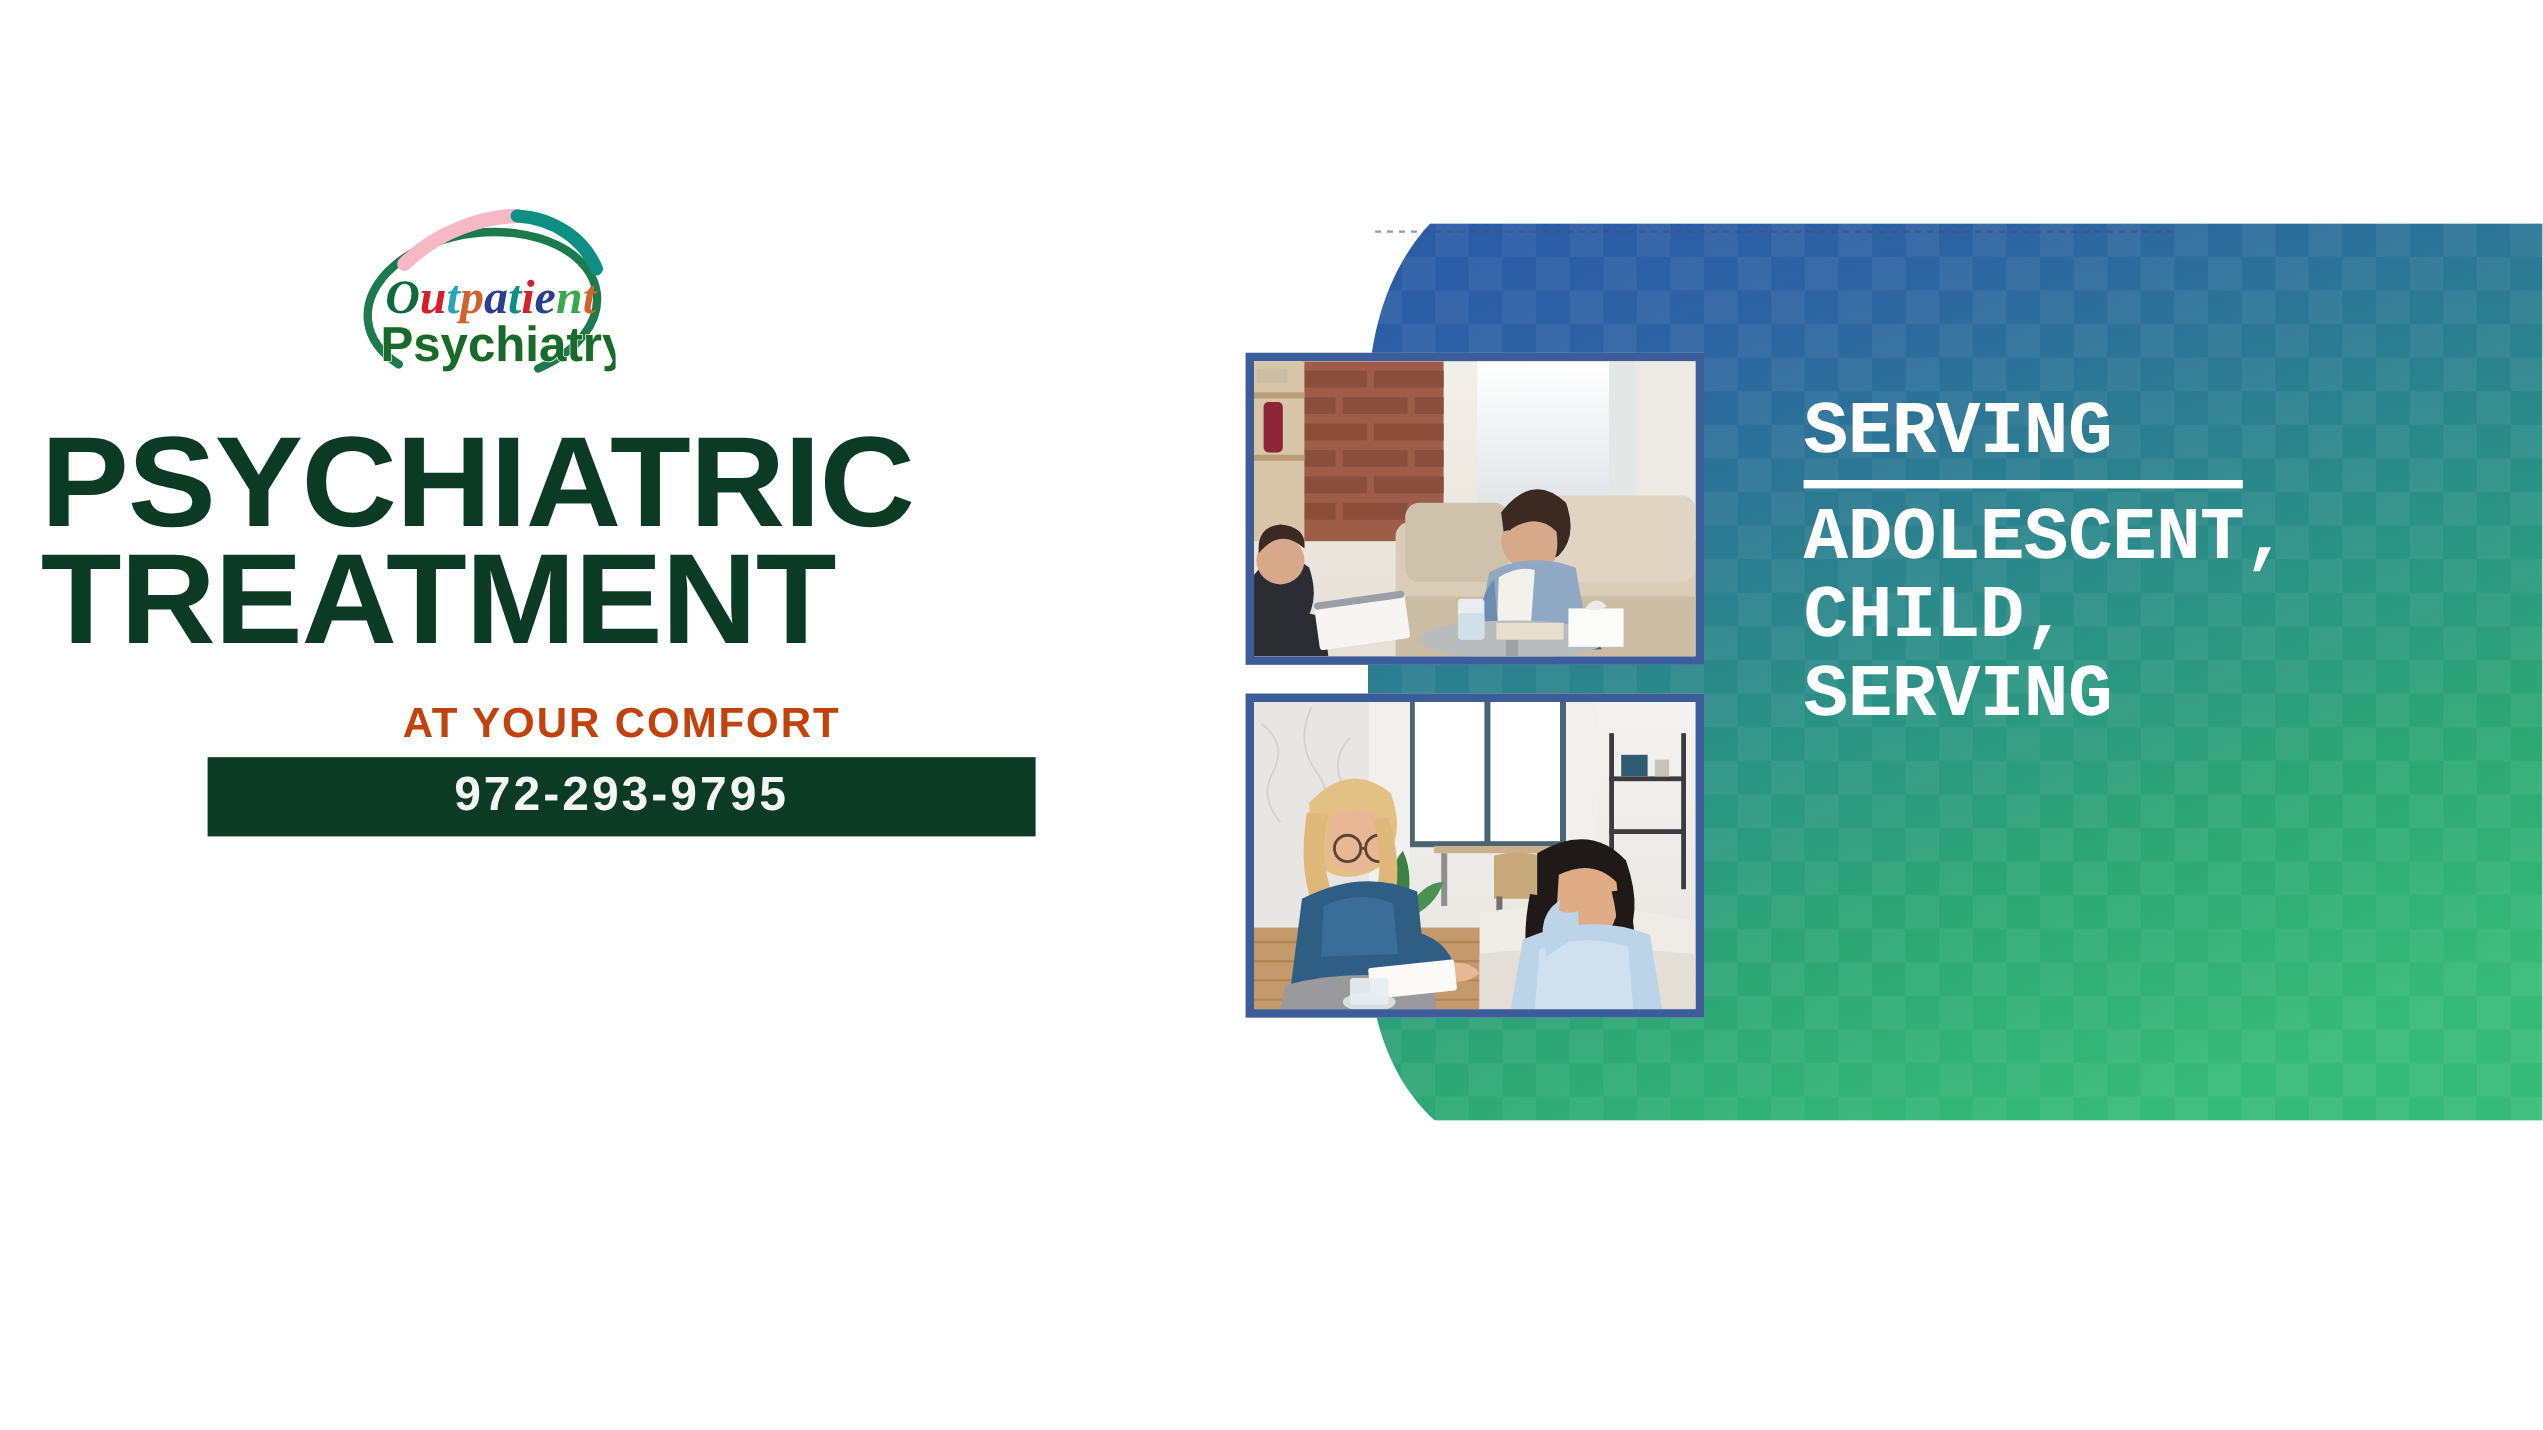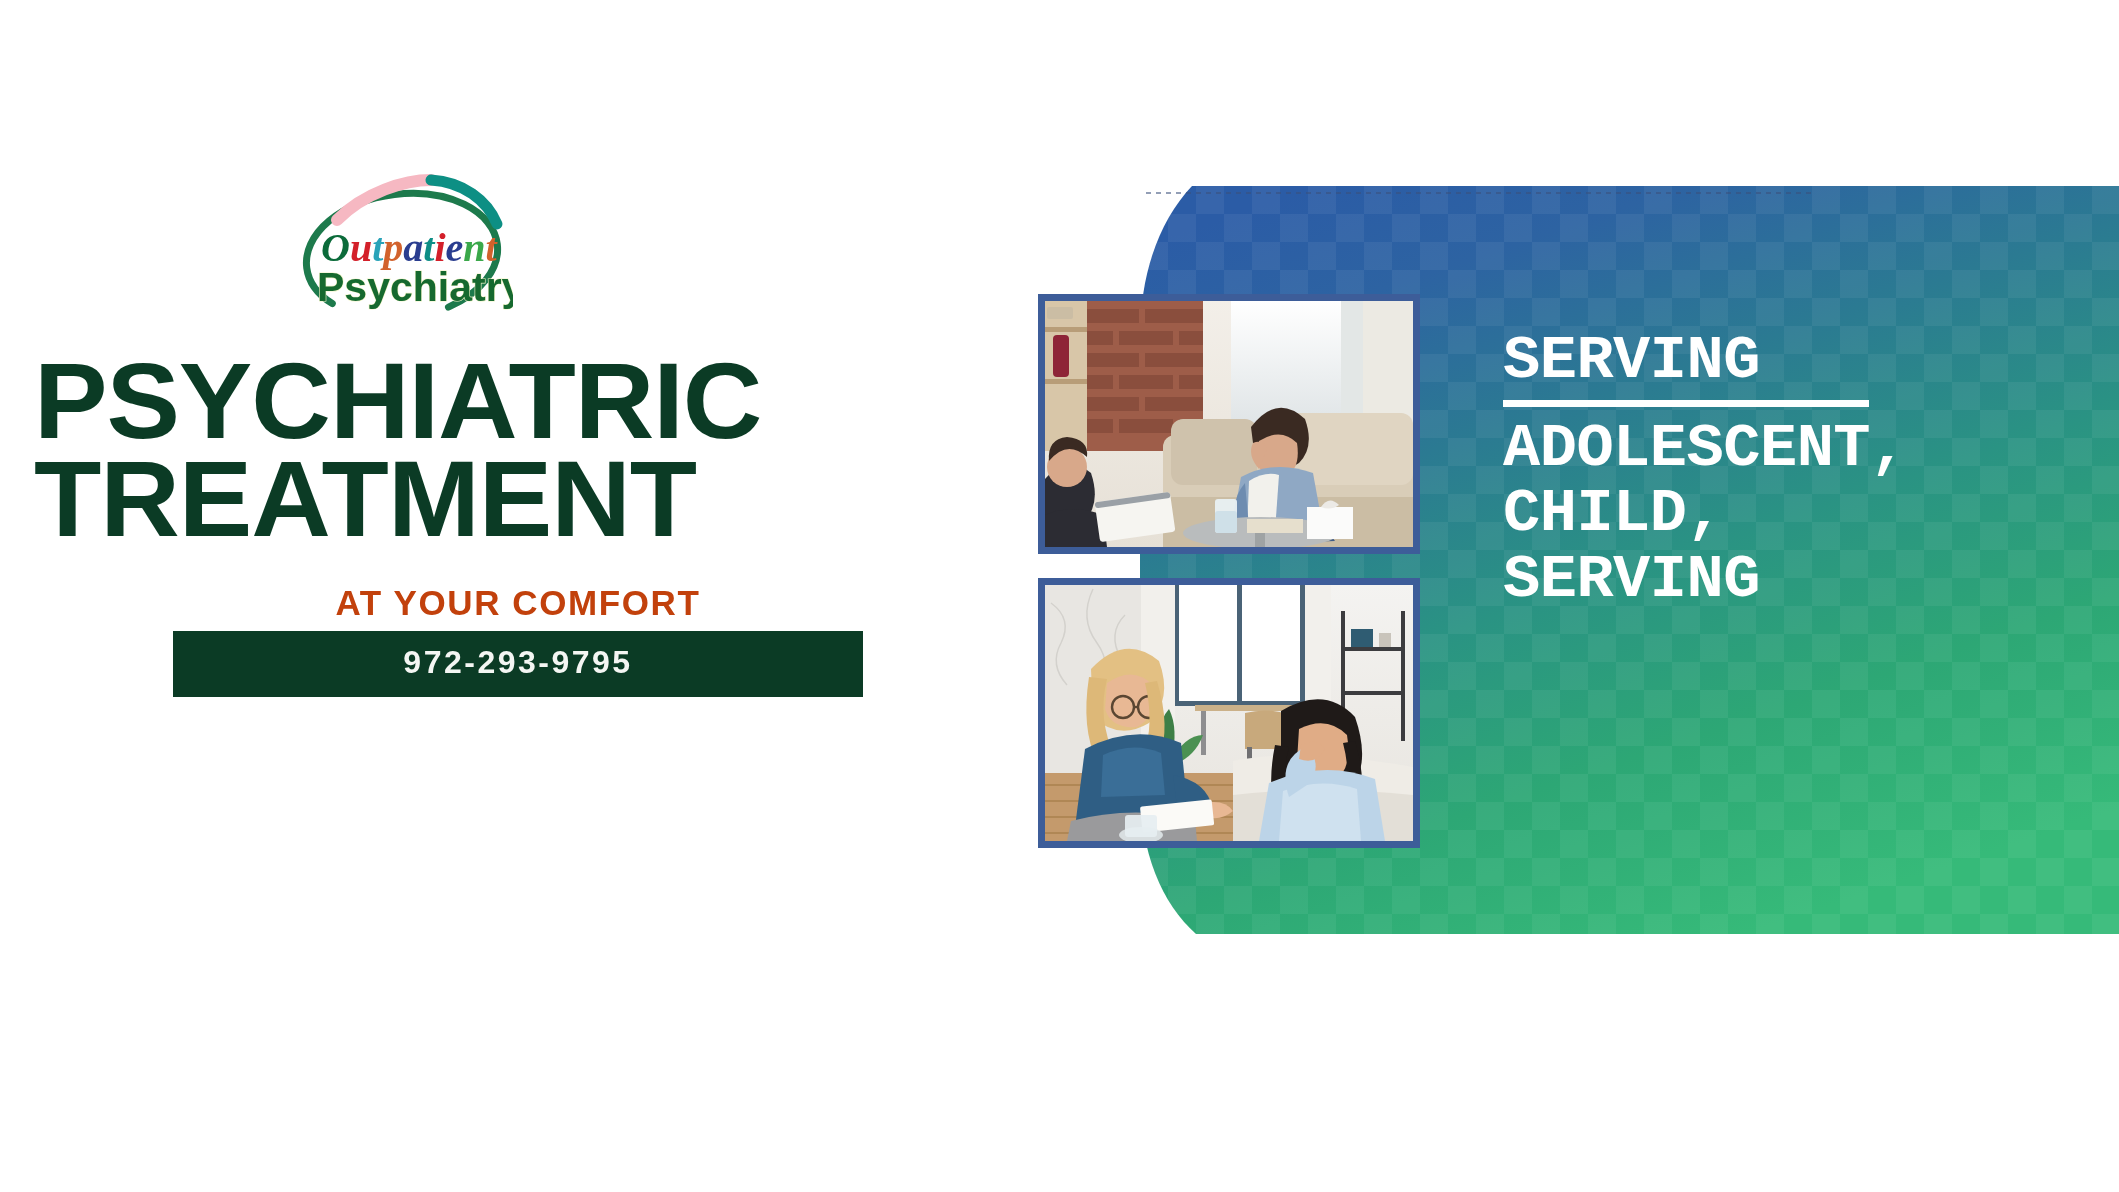--- a/index.html
+++ b/index.html
@@ -62,21 +62,21 @@
   .phone-bar{
     position:absolute;
     left:125px; top:631px;
     width:690px; height:66px;
     background:#0b3b25;
     display:flex;align-items:center;justify-content:center;
   }
   .phone-bar span{
     color:#f4f6f3;
     font-weight:800;
-    font-size:32px;
+    font-size:40px;
     letter-spacing:2.5px;
     transform:translateY(-2px);
   }
 
   
   .photo{
     position:absolute;
     border:7px solid #3d5d99;
     box-sizing:border-box;
     overflow:hidden;

